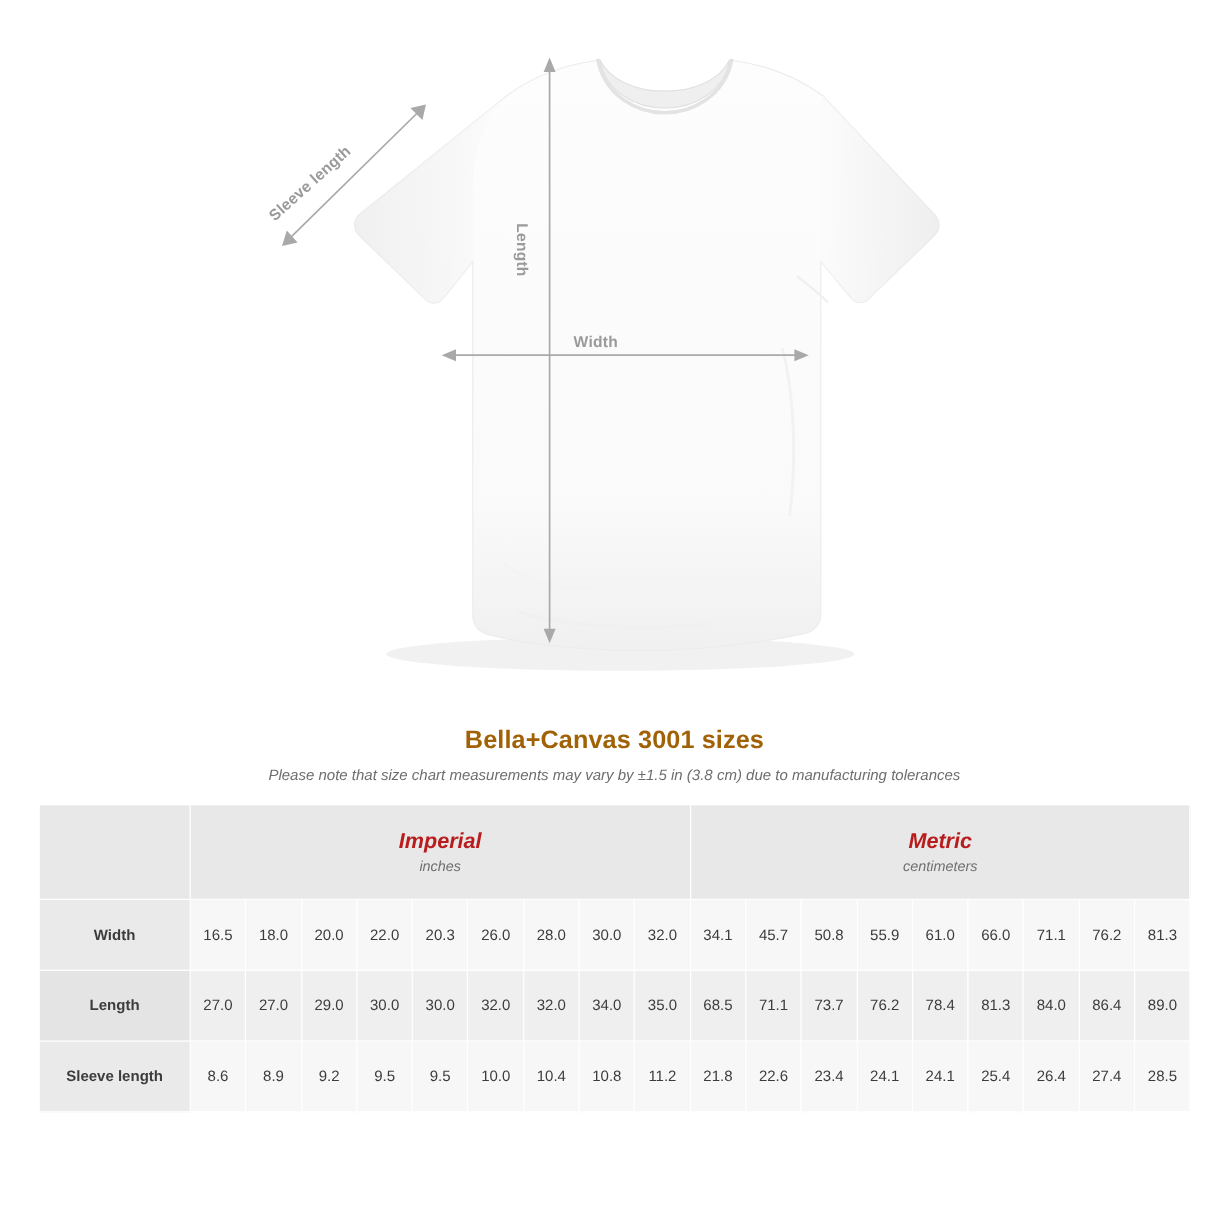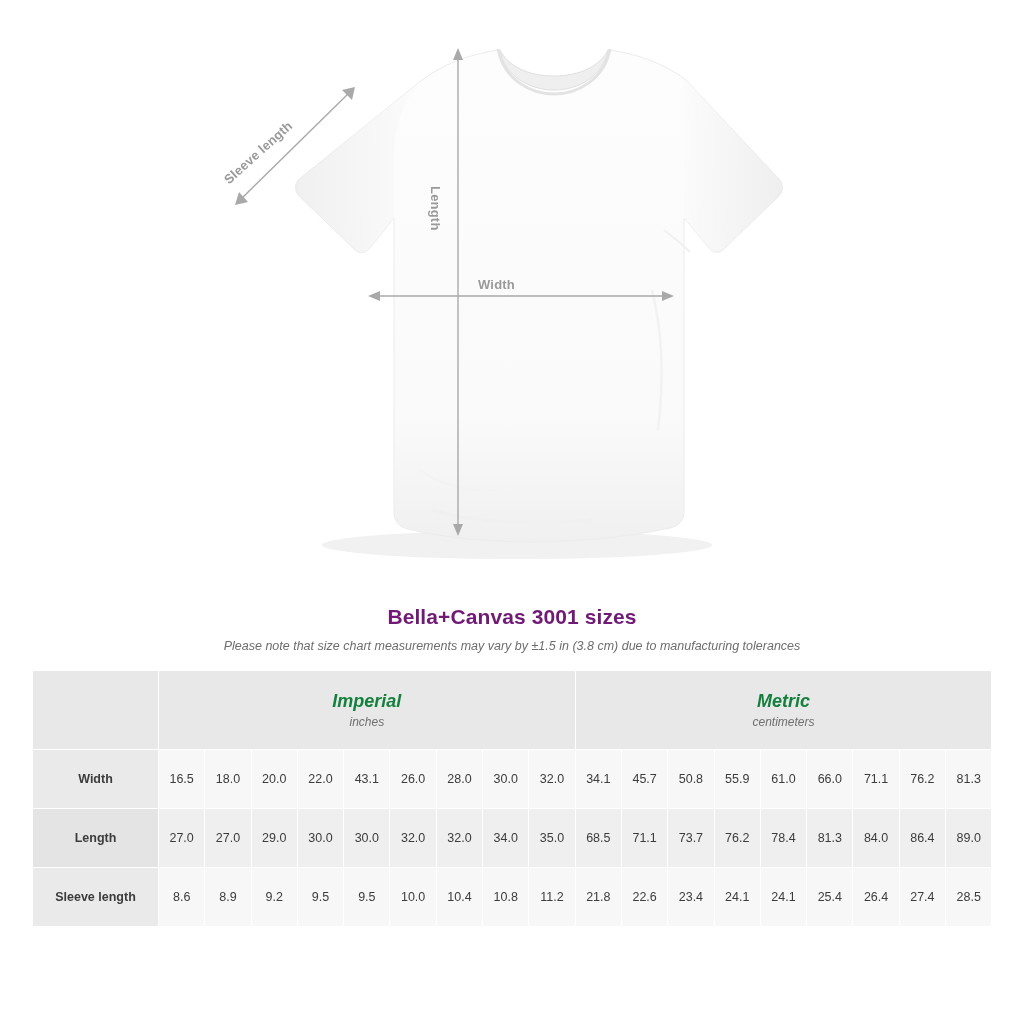--- a/index.html
+++ b/index.html
@@ -57,21 +57,21 @@
     top: 172px;
     transform: rotate(-42deg);
     transform-origin: left bottom;
   }
 
   
   .chart-title {
     text-align: center;
     font-size: 21px;
     font-weight: bold;
-    color: #701a75;
+    color: #a16207;
     margin: 0;
     padding-top: 20px;
     letter-spacing: 0.1px;
   }
   .chart-note {
     text-align: center;
     font-size: 12.5px;
     font-style: italic;
     color: #6d6d6d;
     margin: 10px 0 12px 0;
@@ -97,21 +97,21 @@
     font-size: 12.5px;
   }
   .unit-head {
     background: #e8e8e8;
     height: 78px;
   }
   .unit-head .unit-name {
     font-size: 18px;
     font-weight: bold;
     font-style: italic;
-    color: #15803d;
+    color: #b91c1c;
     display: block;
     line-height: 1.15;
   }
   .unit-head .unit-sub {
     font-size: 12px;
     font-style: italic;
     color: #6f6f6f;
     display: block;
     margin-top: 3px;
   }
@@ -270,21 +270,21 @@
         </td>
       </tr>
 
 
       <tr class="data-row">
         <td class="rowlabel">Width</td>
         <td>16.5</td>
         <td>18.0</td>
         <td>20.0</td>
         <td>22.0</td>
-        <td>43.1</td>
+        <td>20.3</td>
         <td>26.0</td>
         <td>28.0</td>
         <td>30.0</td>
         <td>32.0</td>
         <td>34.1</td>
         <td>45.7</td>
         <td>50.8</td>
         <td>55.9</td>
         <td>61.0</td>
         <td>66.0</td>

